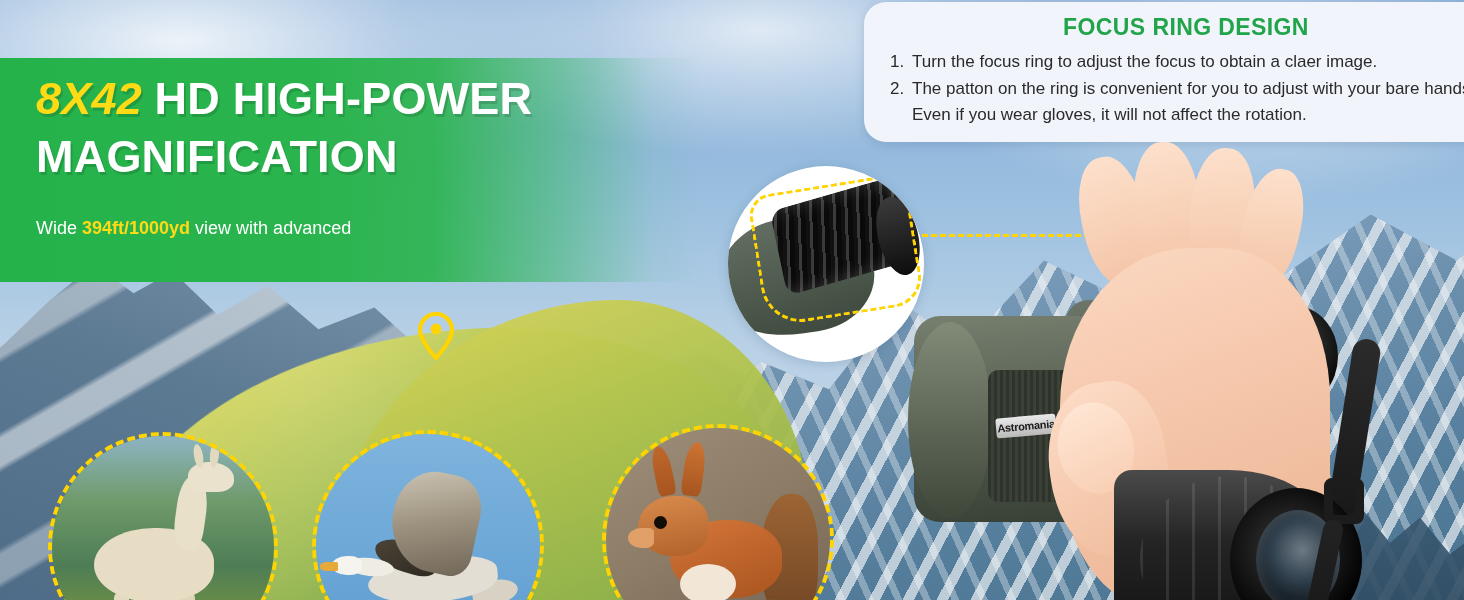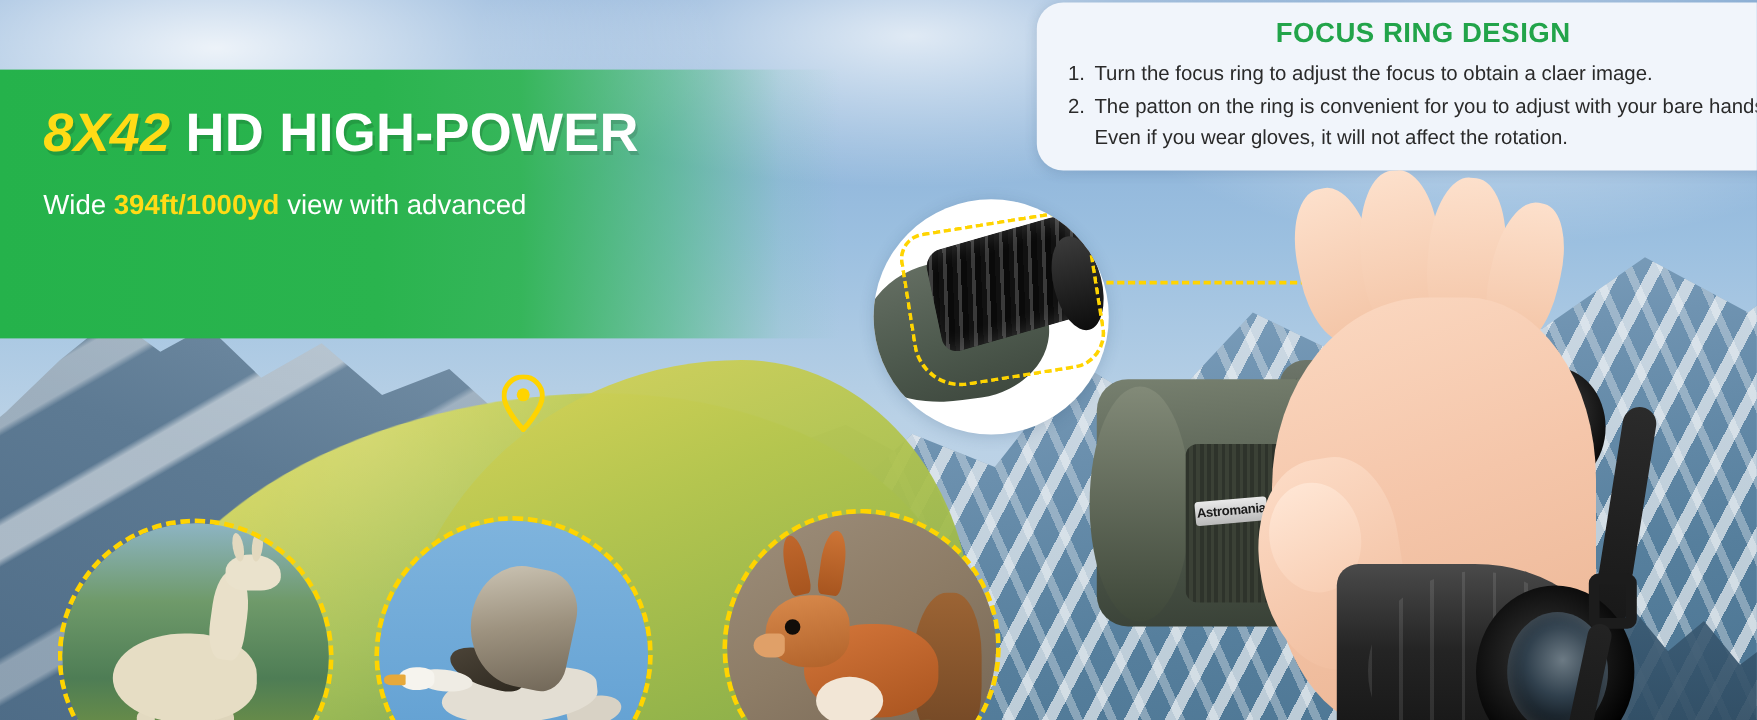--- a/index.html
+++ b/index.html
@@ -74,28 +74,28 @@
     opacity:.95;
   }
 
   
   .banner {
     position:absolute; left:0; top:58px; width:700px; height:224px;
     background:linear-gradient(90deg,
       #25b24b 0%, #2ab44e 45%, rgba(44,180,79,.92) 62%,
       rgba(60,185,110,.55) 80%, rgba(90,190,150,.12) 93%, rgba(110,190,170,0) 100%);
   }
-  .banner-inner { position:absolute; left:36px; top:24px; width:640px; }
+  .banner-inner { position:absolute; left:36px; top:12px; width:640px; }
   .headline {
     font-size:45px; font-weight:bold; color:#ffffff; letter-spacing:.2px;
     line-height:58px; text-shadow:2px 3px 0 rgba(0,0,0,.13);
   }
   .headline .num { color:#ffdb16; font-style:italic; }
   .subline {
-    margin-top:12px; font-size:23px; color:#ffffff; line-height:37px; font-weight:400;
+    margin-top:24px; font-size:18px; color:#ffffff; line-height:37px; font-weight:400;
   }
   .subline .hl { color:#ffdb16; font-weight:bold; }
 
   
   .callout {
     position:absolute; left:864px; top:2px; width:640px; height:140px;
     background:#f1f5fb; border-radius:22px;
     box-shadow:0 2px 10px rgba(40,70,110,.18);
     padding:12px 22px 10px 26px;
   }
@@ -317,20 +317,21 @@
     <svg width="36" height="48" viewBox="0 0 36 48">
       <path d="M18 2 C9.2 2 2 9.2 2 18 C2 29 18 46 18 46 C18 46 34 29 34 18 C34 9.2 26.8 2 18 2 Z" fill="none" stroke="#ffd400" stroke-width="4.2"></path>
       <circle cx="18" cy="17" r="5.4" fill="#ffd400"></circle>
     </svg>
   </div>
 
   <div class="banner">
     <div class="banner-inner">
       <div class="headline">
         <span class="num">8X42</span><span> HD HIGH-POWER</span><br>
+        <span>MAGNIFICATION</span>
       </div>
       <div class="subline">
         <span>Wide </span><span class="hl">394ft/1000yd</span><span> view with advanced</span><br>
       </div>
     </div>
   </div>
 
   <div class="callout">
     <h2>FOCUS RING DESIGN</h2>
     <ol>

